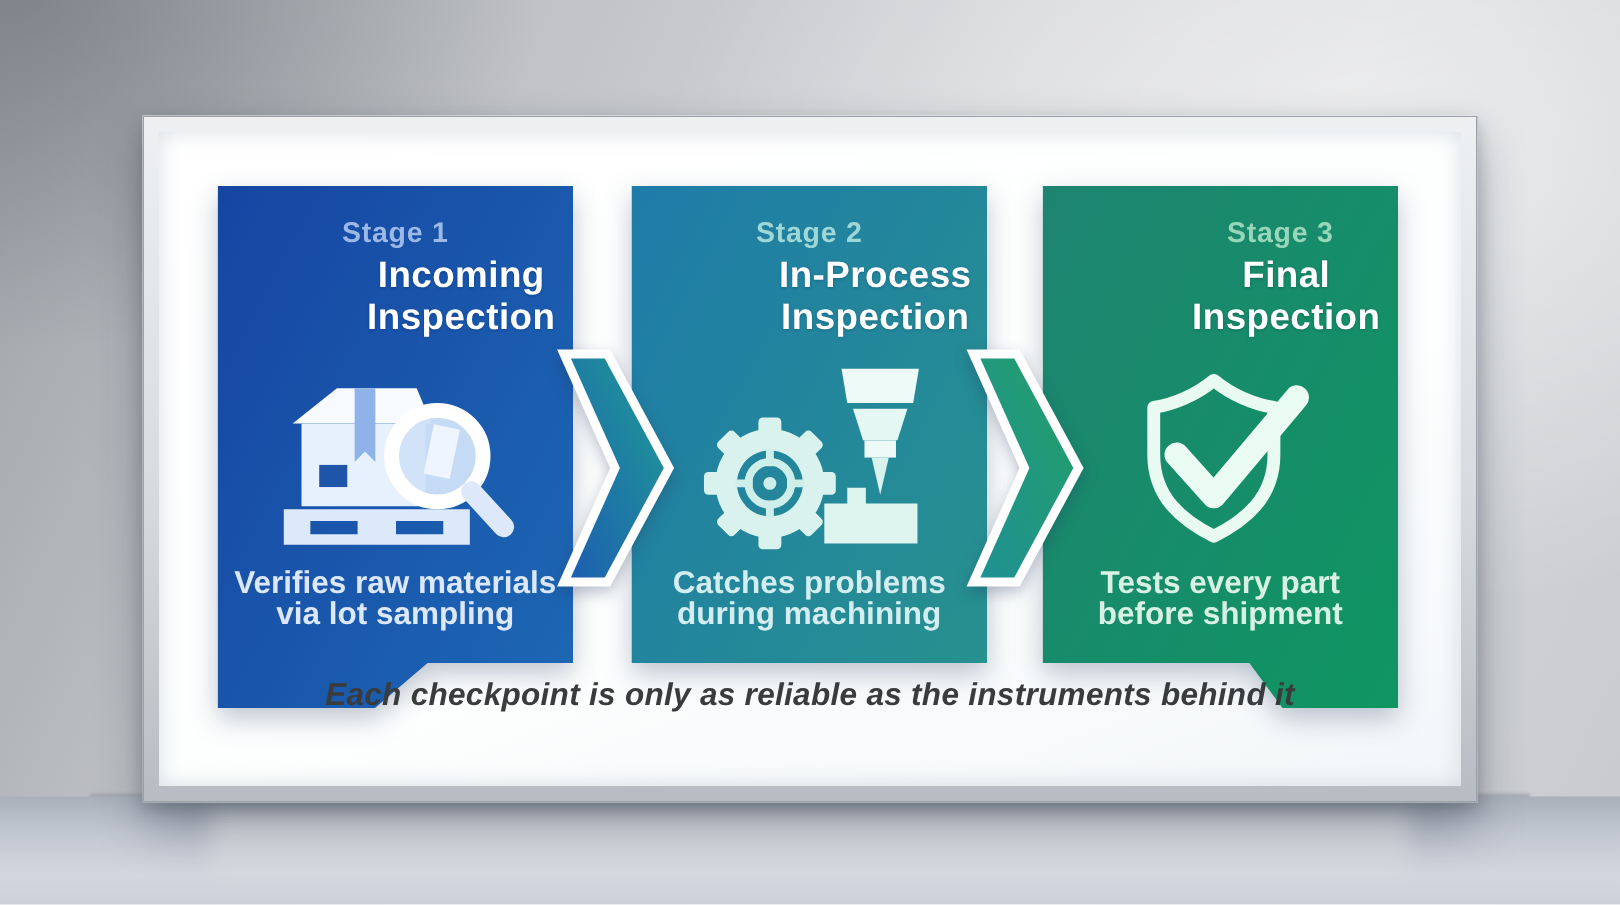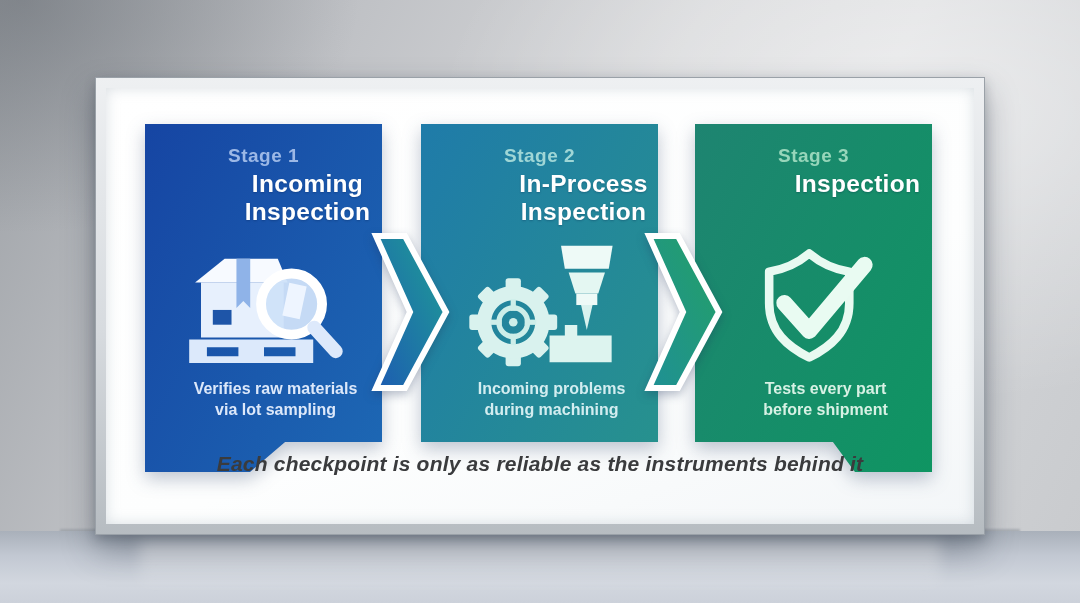--- a/index.html
+++ b/index.html
@@ -29,22 +29,22 @@
   .card-2{clip-path:polygon(0% 0%,100% 0%,100% 91.4%,0% 91.4%);}
   .card-3{clip-path:polygon(0% 0%,100% 0%,100% 100%,67.5% 100%,58.2% 91.4%,0% 91.4%);}
   .stage-label{position:absolute;top:21px;left:0;width:100%;text-align:center;
     font-size:19px;font-weight:600;letter-spacing:.5px;}
   .card-title{position:absolute;top:46px;left:0;width:100%;text-align:center;
     font-size:24.5px;font-weight:bold;line-height:28px;letter-spacing:.3px;
     text-shadow:0 1px 2px rgba(0,20,60,.25);margin-left:44px;}
   .card-title span{display:block;}
   .card-icon{position:absolute;top:116px;left:0;width:100%;height:132px;
     display:flex;align-items:center;justify-content:center;}
-  .card-desc{position:absolute;top:254px;left:12px;width:100%;text-align:center;
-    font-size:16px;font-weight:600;line-height:21px;}
+  .card-desc{position:absolute;top:254px;left:0;width:100%;text-align:center;
+    font-size:21px;font-weight:600;line-height:21px;}
   .card-desc span{display:block;}
   .arrow{position:absolute;top:228px;width:88px;height:168px;filter:drop-shadow(0 4px 5px rgba(30,50,90,.3));}
   .arrow-1{left:364px;}
   .arrow-2{left:637px;}
   .caption{position:absolute;left:95px;top:452px;width:890px;text-align:center;
     font-size:21px;font-style:italic;font-weight:600;color:#3a3b3d;letter-spacing:.2px;}
 </style>
 </head>
 <body>
 
@@ -127,30 +127,31 @@
 
           <polygon points="112,4 166,4 162,28 116,28" fill="#eefaf7"></polygon>
           <polygon points="120,32 158,32 151,54 127,54" fill="#e4f7f2"></polygon>
           <rect x="128" y="54" width="22" height="12" fill="#eefaf7"></rect>
           <polygon points="133,66 145,66 139,92" fill="#d9f2ee"></polygon>
 
           <path d="M100,98 h16 v-11 h13 v11 h36 v28 h-65 Z" fill="#ddf4ef"></path>
         </svg>
       </div>
       <div class="card-desc" style="color: rgb(211, 237, 240);">
-        <span>Incoming problems</span>
+        <span>Catches problems</span>
         <span>during machining</span>
       </div>
     </div>
   </div>
 
   <div class="card-wrap card-3-wrap">
     <div class="card card-3" style="background: linear-gradient(118deg, rgb(30, 132, 113) 0%, rgb(15, 149, 98) 100%);">
-      <div class="stage-label" style="color: rgb(151, 214, 186);">Stage 3</div>
+      <div class="stage-label" style="color: rgb(151, 214, 186); padding-left: 40px;">Stage 3</div>
       <div class="card-title">
+        <span>Final</span>
         <span>Inspection</span>
       </div>
       <div class="card-icon">
         <svg width="150" height="124" viewBox="0 0 150 130">
           <path d="M70,10 C58,20 42,27 28,29 L28,62 C28,92 48,108 70,119 C92,108 112,92 112,62 L112,29 C98,27 82,20 70,10 Z" fill="none" stroke="#e8faf1" stroke-width="9" stroke-linejoin="round"></path>
           <path d="M44,62 L70,91 L128,22" fill="none" stroke="#e9fbf2" stroke-width="17" stroke-linecap="round" stroke-linejoin="round"></path>
         </svg>
       </div>
       <div class="card-desc" style="color: rgb(215, 241, 228);">
         <span>Tests every part</span>

